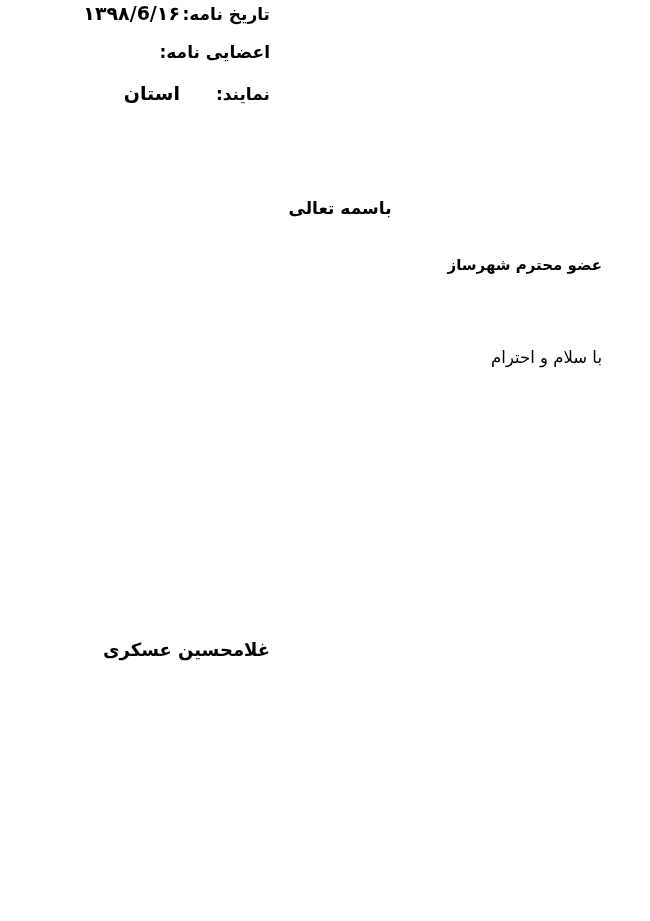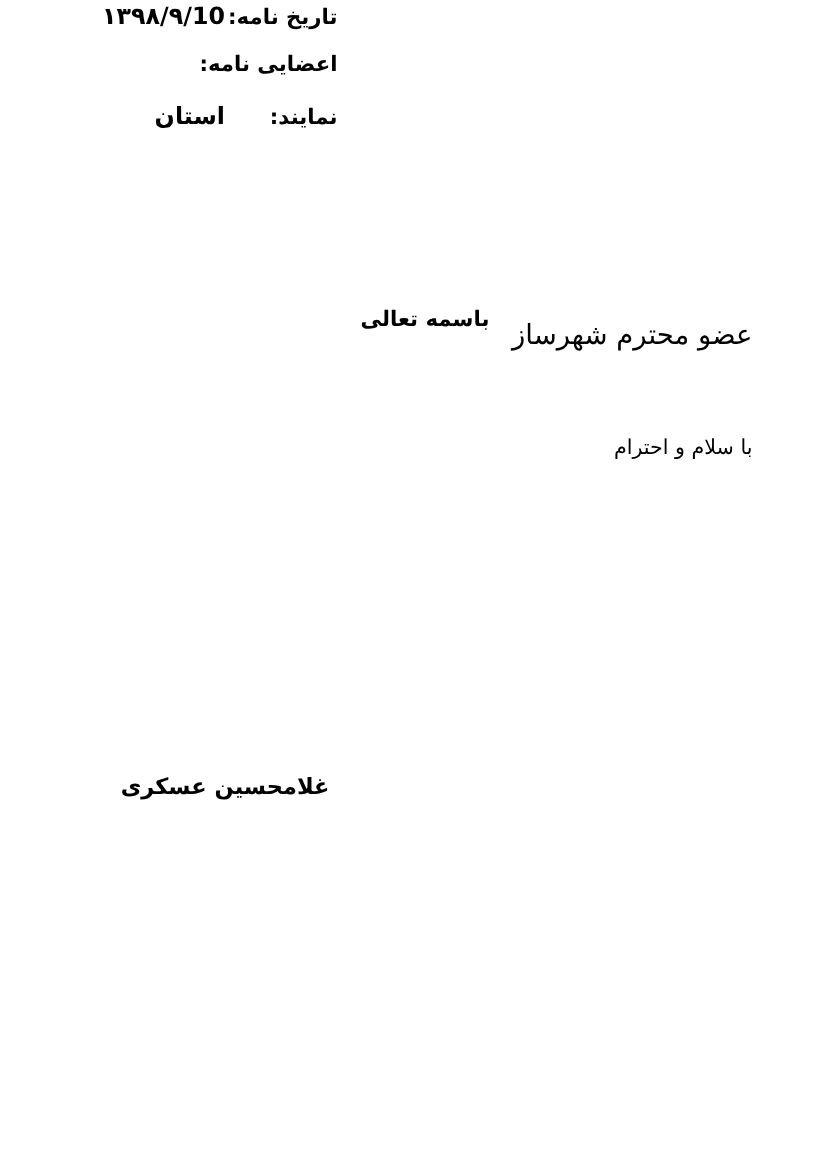--- a/index.html
+++ b/index.html
@@ -49,28 +49,27 @@
     .invocation {
       position: absolute;
       top: 198px;
       left: 0;
       width: 650px;
       text-align: center;
       font-size: 17px;
       font-weight: bold;
       padding-left: 30px;
       box-sizing: border-box;
-      margin-top: 48px;
     }
     .recipient {
       position: absolute;
       top: 256px;
       right: 48px;
-      font-size: 22px;
-      font-weight: normal;
+      font-size: 15px;
+      font-weight: bold;
       white-space: nowrap;
     }
     .body-text {
       position: absolute;
       top: 340px;
       right: 48px;
       width: 570px;
       font-size: 16.5px;
       line-height: 36px;
       text-align: justify;
@@ -81,24 +80,23 @@
       display: block;
       text-align: left;
     }
     .paragraph {
       display: block;
       text-indent: 16px;
       text-align: justify;
     }
     .signature {
       position: absolute;
-      top: 611px;
+      top: 631px;
       left: 90px;
       width: 180px;
-      text-align: center;
       font-weight: bold;
       direction: rtl;
     }
     .sig-name {
       display: block;
       font-size: 18px;
       height: 38px;
       line-height: 38px;
     }
     .sig-title {
@@ -109,21 +107,21 @@
     }
   </style>
 </head>
 <body>
 
 <div class="page">
 
   <div class="meta">
     <div class="meta-row">
       <span class="meta-label">تاریخ نامه:</span>
-      <span class="meta-value">۱۳۹۸/۹/10</span>
+      <span class="meta-value">۱۳۹۸/6/۱۶</span>
     </div>
     <div class="meta-row">
       <span class="meta-label">اعضایی نامه:</span>
     </div>
     <div class="meta-row">
       <span class="meta-label">نمایند:</span>
       <span class="meta-value">استان</span>
     </div>
   </div>
 

